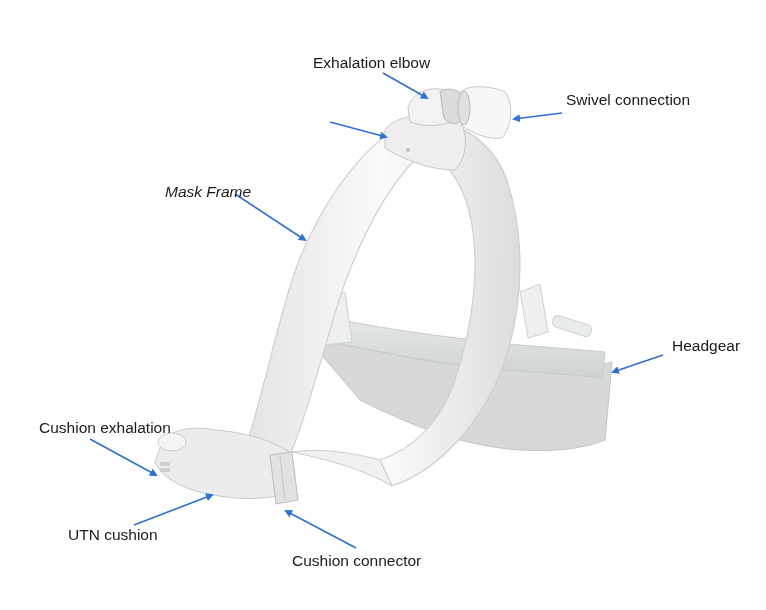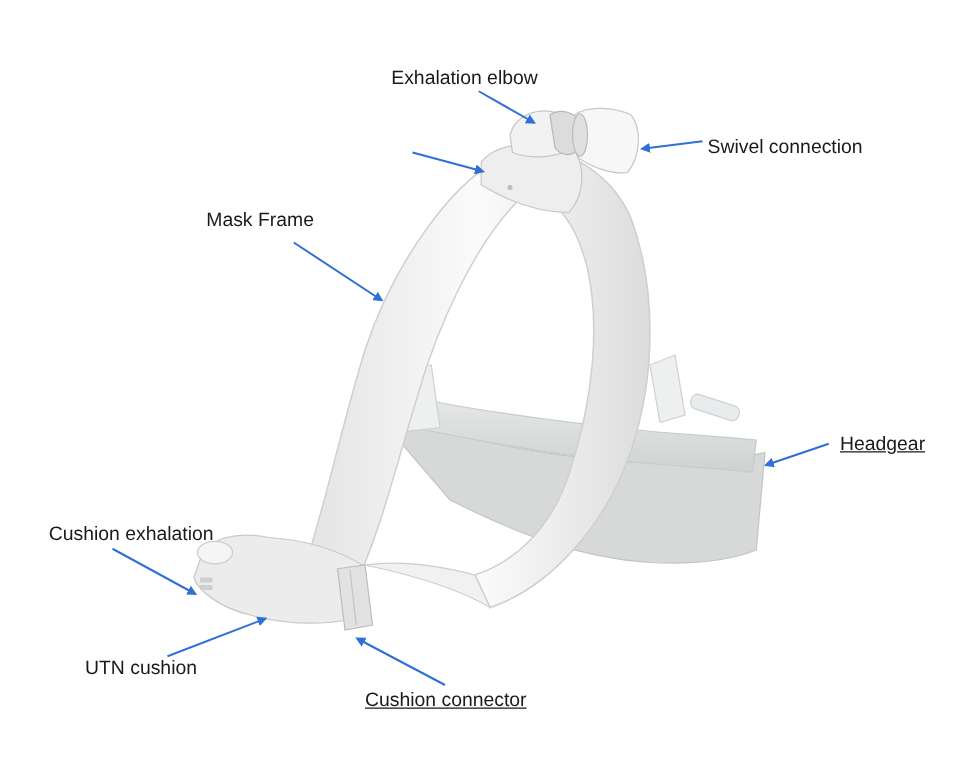--- a/index.html
+++ b/index.html
@@ -92,20 +92,20 @@
       <line x1="562" y1="113" x2="514" y2="119" marker-end="url(#ah)"></line>
       <line x1="235" y1="194" x2="305" y2="240" marker-end="url(#ah)"></line>
       <line x1="663" y1="355" x2="613" y2="372" marker-end="url(#ah)"></line>
       <line x1="90" y1="439" x2="156" y2="475" marker-end="url(#ah)"></line>
       <line x1="134" y1="525" x2="212" y2="495" marker-end="url(#ah)"></line>
       <line x1="356" y1="548" x2="286" y2="511" marker-end="url(#ah)"></line>
     </g>
   </svg>
 
   <div class="label" style="left:313px; top:55px;">Exhalation elbow</div>
-  <div class="label" style="left:566px; top:110px;">Swivel connection</div>
-  <div class="label" style="left:165px; top:169px;">Mask Frame</div>
-  <div class="label" style="left:672px; top:348px;text-decoration:underline;">Headgear</div>
+  <div class="label" style="left:566px; top:92px;">Swivel connection</div>
+  <div class="label" style="left:165px; top:184px;font-style:italic;">Mask Frame</div>
+  <div class="label" style="left:672px; top:338px;">Headgear</div>
   <div class="label" style="left:7px; top:420px;margin-left:32px;">Cushion exhalation</div>
   <div class="label" style="left:43px; top:527px;margin-left:25px;">UTN cushion</div>
-  <div class="label" style="left:292px; top:553px;text-decoration:underline;">Cushion connector</div>
+  <div class="label" style="left:292px; top:553px;">Cushion connector</div>
 
 </div>
 
 </body></html>

